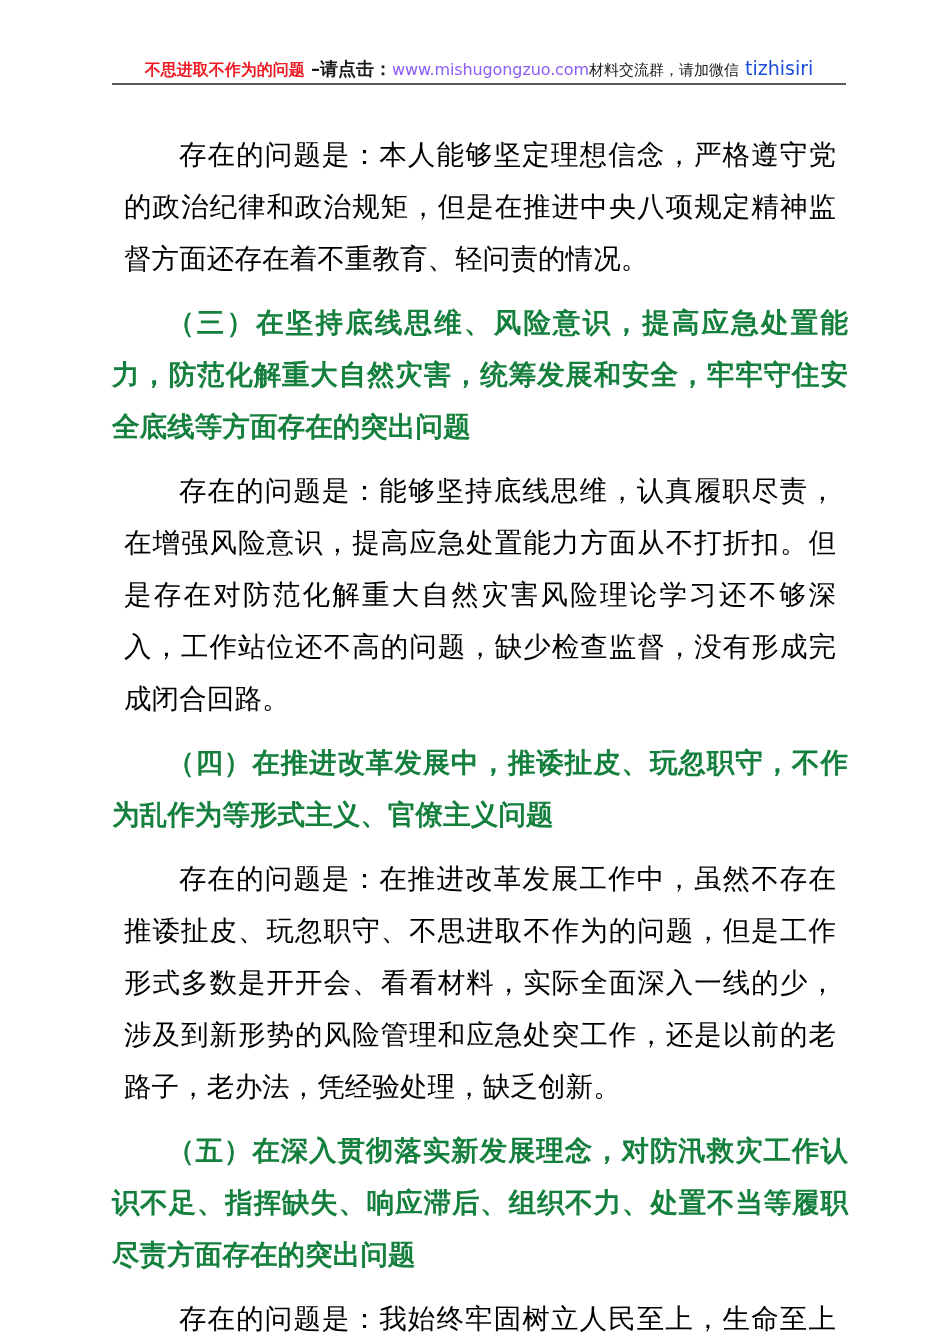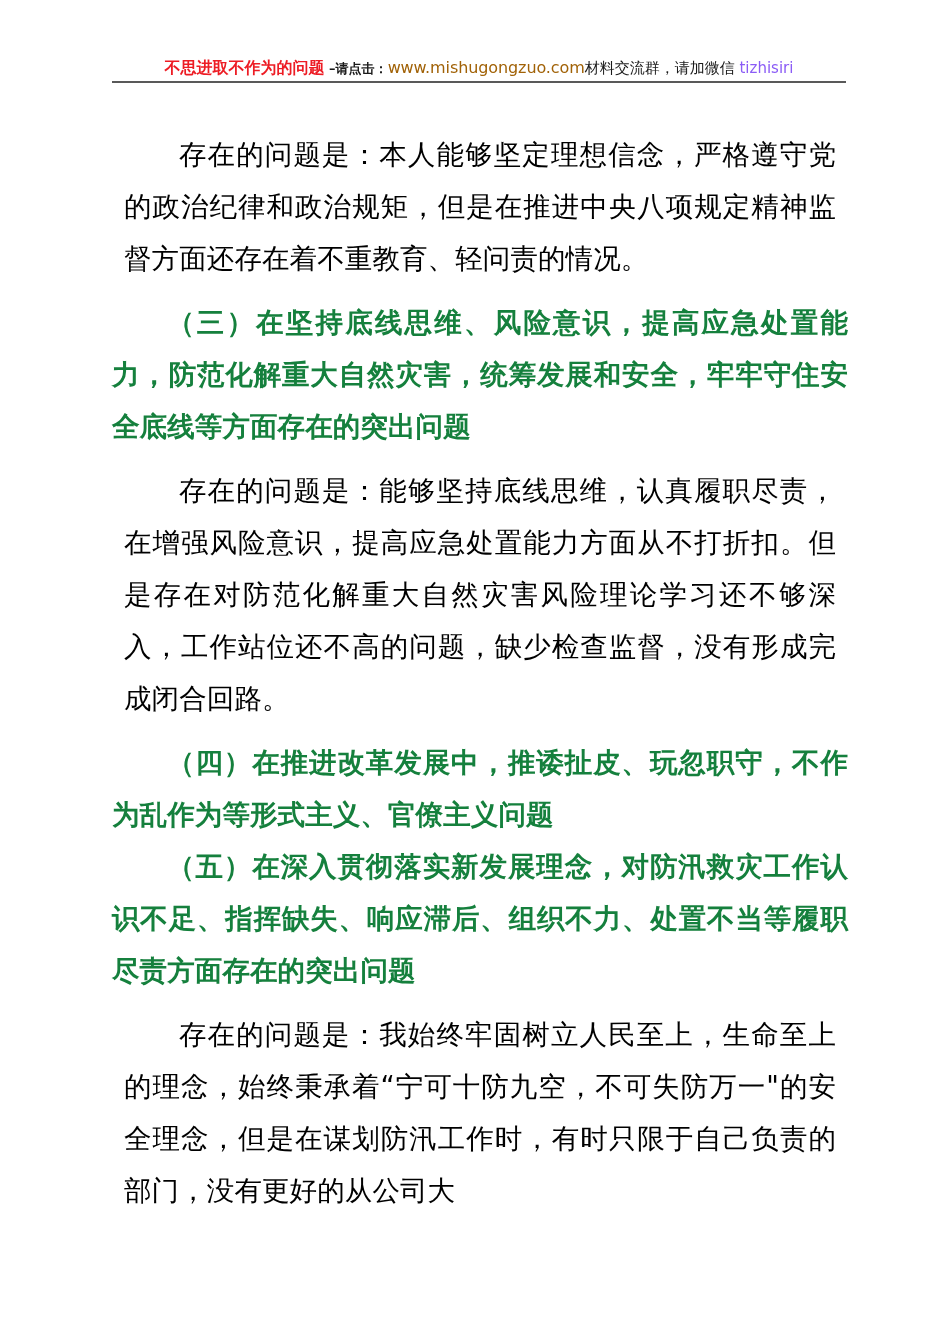--- a/index.html
+++ b/index.html
@@ -41,36 +41,36 @@
   }
   .hdr-brand {
     color: #ED1C24;
     font-weight: bold;
     font-size: 16px;
     letter-spacing: 0px;
   }
   .hdr-sep {
     color: #1a1a1a;
     font-weight: bold;
-    font-size: 13px;
+    font-size: 18px;
     margin-top: 38px;
   }
   .hdr-url {
-    color: #a16207;
+    color: #8b5cf6;
     font-size: 16px;
     letter-spacing: -0.1px;
     margin-top: 44px;
   }
   .hdr-tail {
     color: #1a1a1a;
     font-size: 15px;
   }
   .hdr-wechat {
-    color: #8b5cf6;
-    font-size: 15px;
+    color: #1d4ed8;
+    font-size: 19px;
   }
 
   
   .doc-body {
     position: absolute;
     left: 112px;
     top: 116px;
     width: 736px;
   }
 
@@ -107,17 +107,18 @@
 
   <div class="page-header">
     <span class="hdr-line"><span class="hdr-brand">不思进取不作为的问题</span><span class="hdr-sep"> –请点击：</span><span class="hdr-url">www.mishugongzuo.com</span><span class="hdr-tail">材料交流群，请加微信</span><span class="hdr-wechat"> tizhisiri</span></span>
   </div>
 
   <div class="doc-body">
     <p class="para">存在的问题是：本人能够坚定理想信念，严格遵守党的政治纪律和政治规矩，但是在推进中央八项规定精神监督方面还存在着不重教育、轻问责的情况。</p>
     <p class="heading">（三）在坚持底线思维、风险意识，提高应急处置能力，防范化解重大自然灾害，统筹发展和安全，牢牢守住安全底线等方面存在的突出问题</p>
     <p class="para">存在的问题是：能够坚持底线思维，认真履职尽责，在增强风险意识，提高应急处置能力方面从不打折扣。但是存在对防范化解重大自然灾害风险理论学习还不够深入，工作站位还不高的问题，缺少检查监督，没有形成完成闭合回路。</p>
     <p class="heading">（四）在推进改革发展中，推诿扯皮、玩忽职守，不作为乱作为等形式主义、官僚主义问题</p>
+    <p class="para">存在的问题是：在推进改革发展工作中，虽然不存在推诿扯皮、玩忽职守、不思进取不作为的问题，但是工作形式多数是开开会、看看材料，实际全面深入一线的少，涉及到新形势的风险管理和应急处突工作，还是以前的老路子，老办法，凭经验处理，缺乏创新。</p>
     <p class="heading">（五）在深入贯彻落实新发展理念，对防汛救灾工作认识不足、指挥缺失、响应滞后、组织不力、处置不当等履职尽责方面存在的突出问题</p>
     <p class="para">存在的问题是：我始终牢固树立人民至上，生命至上的理念，始终秉承着“宁可十防九空，不可失防万一"的安全理念，但是在谋划防汛工作时，有时只限于自己负责的部门，没有更好的从公司大</p>
   </div>
 
 </div>
 
 </body></html>

